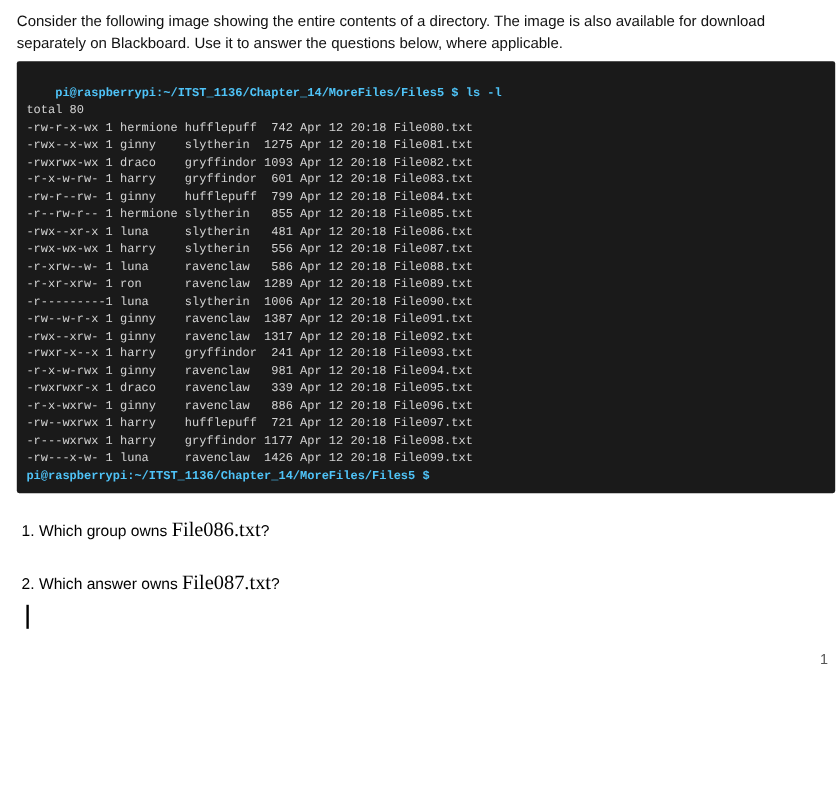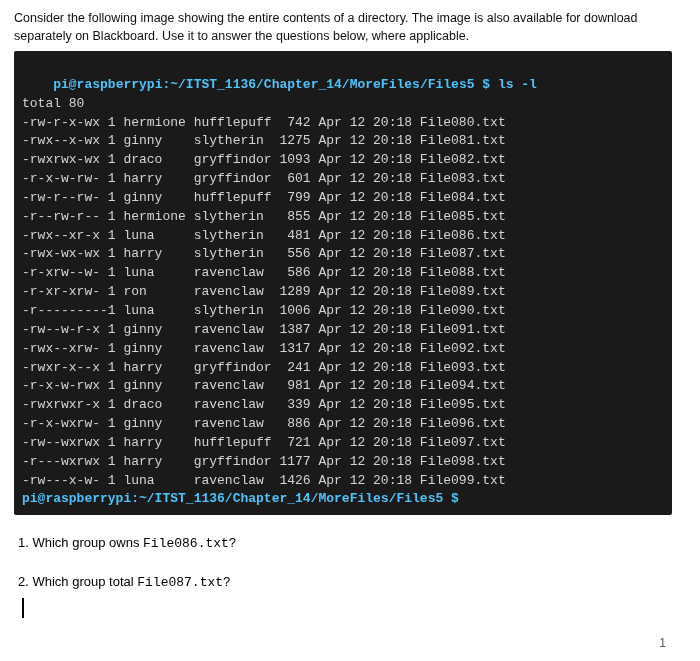--- a/index.html
+++ b/index.html
@@ -5,55 +5,55 @@
     * { margin: 0; padding: 0; box-sizing: border-box; }
     body {
       background: #fff;
       font-family: Arial, sans-serif;
       font-size: 13px;
       color: #000;
       width: 700px;
       min-height: 661px;
     }
     .page-container {
-      padding: 10px 28px 10px 14px;
+      padding: 10px 4px 10px 14px;
     }
     .instructions {
       font-size: 12.5px;
       color: #111;
       margin-bottom: 6px;
       line-height: 1.4;
     }
     .terminal {
       background: #1a1a1a;
       color: #d4d4d4;
       font-family: 'Courier New', Courier, monospace;
-      font-size: 13px;
+      font-size: 10px;
       padding: 6px 8px;
       border-radius: 2px;
       line-height: 1.45;
       white-space: pre;
       overflow-x: auto;
     }
     .terminal .prompt {
       color: #4fc3f7;
       font-weight: bold;
     }
     .questions {
       margin-top: 18px;
       padding: 0 4px;
     }
     .question {
       font-size: 13px;
       margin-bottom: 18px;
       line-height: 1.5;
     }
     .question code {
-      font-family: Liberation Mono, monospace;
-      font-size: 13px;
+      font-family: Liberation Serif, serif;
+      font-size: 17px;
     }
     .answer-line {
       border-left: 2px solid #000;
       height: 20px;
       margin-top: 6px;
       margin-left: 4px;
     }
     .page-number {
       text-align: right;
       font-size: 12px;
@@ -96,21 +96,21 @@
 
   <div class="questions">
 
     <div class="question">
       <span>1. </span>
       <span>Which group owns </span><code>File086.txt</code><span>?</span>
     </div>
 
     <div class="question">
       <span>2. </span>
-      <span>Which group total </span><code>File087.txt</code><span>?</span>
+      <span>Which answer owns </span><code>File087.txt</code><span>?</span>
       <div class="answer-line"></div>
     </div>
 
   </div>
 
   <div class="page-number">1</div>
 
 </div>
 
 </body></html>

